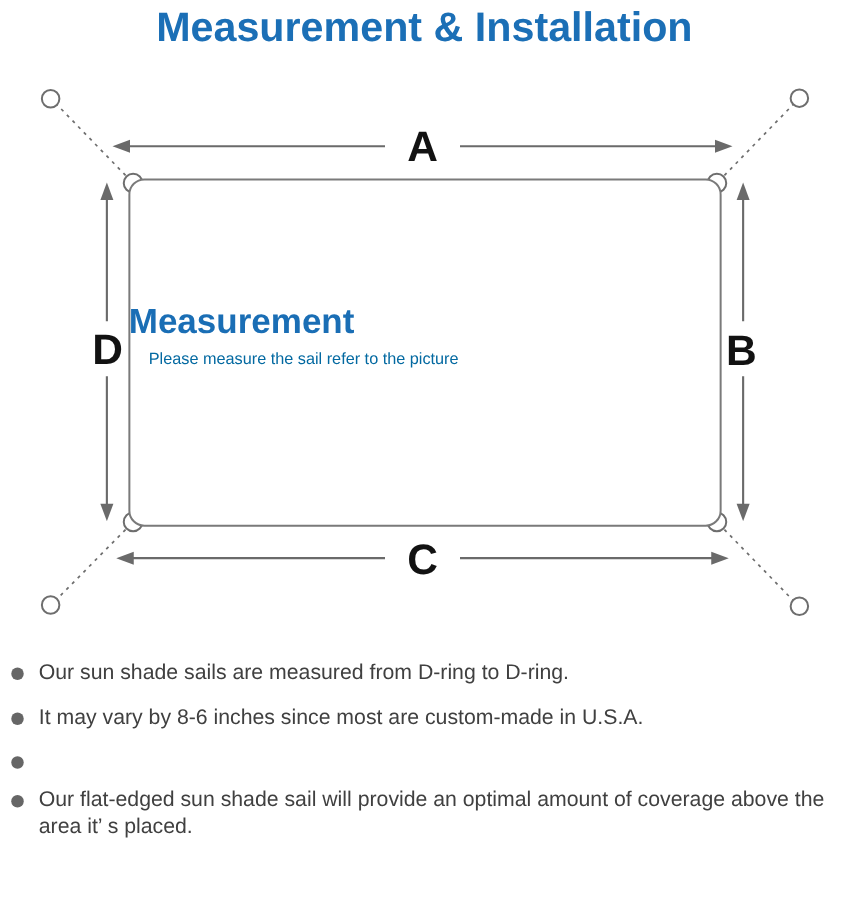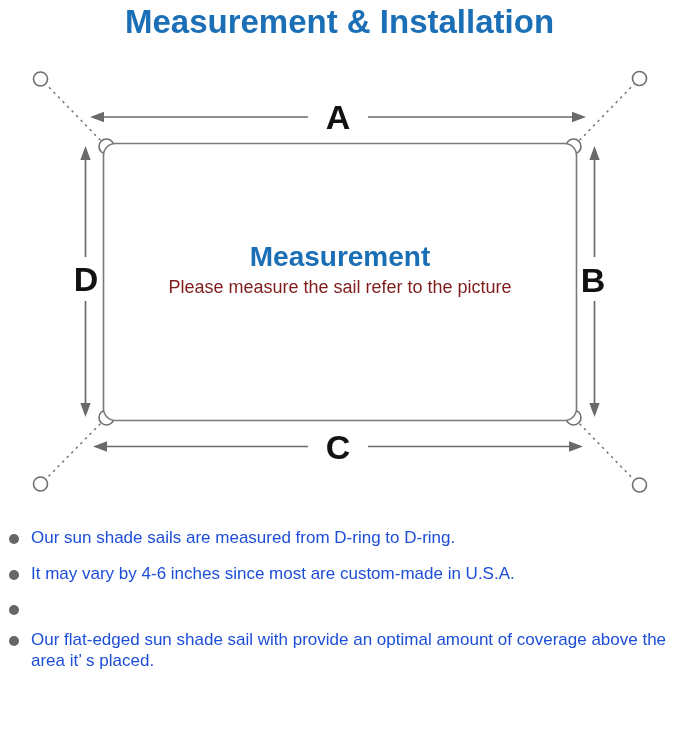--- a/index.html
+++ b/index.html
@@ -37,33 +37,34 @@
     font-size: 34px;
     font-weight: 700;
     fill: #121212;
     text-anchor: middle;
   }
 
   .center-text {
     position: absolute;
     top: 241px; left: 103px;
     width: 474px;
-    text-align: center;
+    text-align: left;
   }
   .center-heading {
     font-size: 28px;
     font-weight: 700;
     color: #1a6eb5;
     line-height: 32px;
   }
   .center-sub {
     margin-top: 5px;
-    font-size: 18px;
-    color: #7f1d1d;
+    font-size: 13px;
+    color: #0369a1;
     line-height: 18px;
+    padding-left: 16px;
   }
 
   ul.notes {
     position: absolute;
     top: 528px; left: 9px;
     width: 660px;
     margin: 0; padding: 0;
     list-style: none;
   }
   ul.notes li {
@@ -76,21 +77,21 @@
     width: 10px; height: 10px;
     margin: 6px 12px 0 0;
     border-radius: 50%;
     background: #666666;
   }
   .note-text {
     display: block;
     max-width: 640px;
     font-size: 17px;
     line-height: 20.5px;
-    color: #1d4ed8;
+    color: #404040;
   }
 </style>
 </head>
 <body>
 
 <div class="page">
 
   <h1 class="title">Measurement &amp; Installation</h1>
 
   <svg class="diagram" width="679" height="530" viewBox="0 0 679 530" xmlns="http://www.w3.org/2000/svg">
@@ -143,24 +144,24 @@
     <div class="center-sub">Please measure the sail refer to the picture</div>
   </div>
 
   <ul class="notes">
     <li>
       <span class="dot"></span>
       <span class="note-text">Our sun shade sails are measured from D-ring to D-ring.</span>
     </li>
     <li>
       <span class="dot"></span>
-      <span class="note-text">It may vary by 4-6 inches since most are custom-made in U.S.A.</span>
+      <span class="note-text">It may vary by 8-6 inches since most are custom-made in U.S.A.</span>
     </li>
     <li>
       <span class="dot"></span>
     </li>
     <li>
       <span class="dot"></span>
-      <span class="note-text">Our flat-edged sun shade sail with provide an optimal amount of coverage above the area it’ s placed.</span>
+      <span class="note-text">Our flat-edged sun shade sail will provide an optimal amount of coverage above the area it’ s placed.</span>
     </li>
   </ul>
 
 </div>
 
 </body></html>

